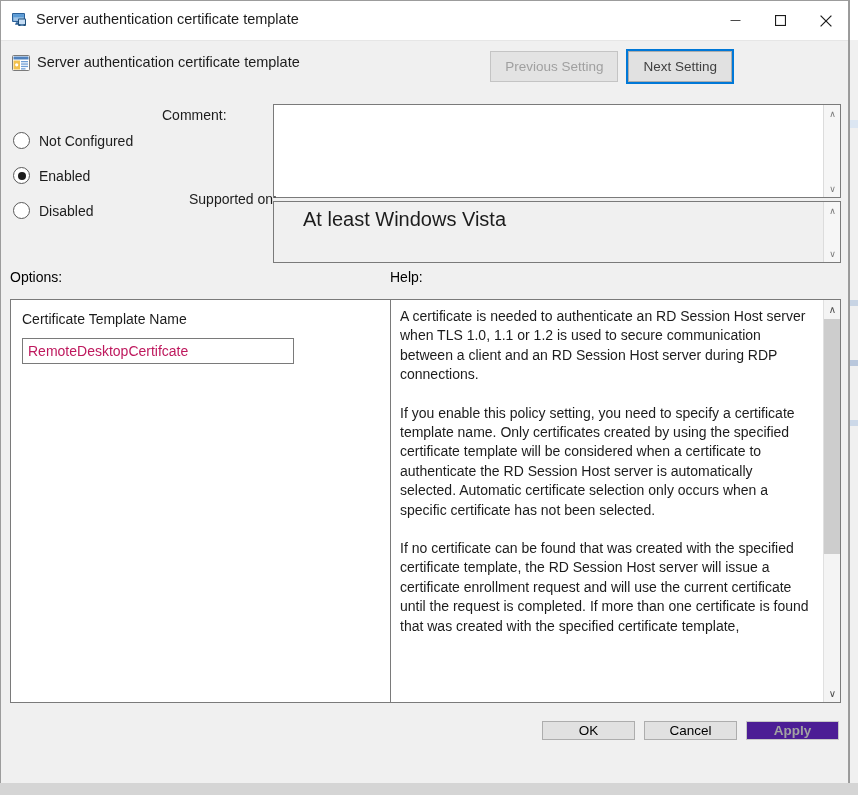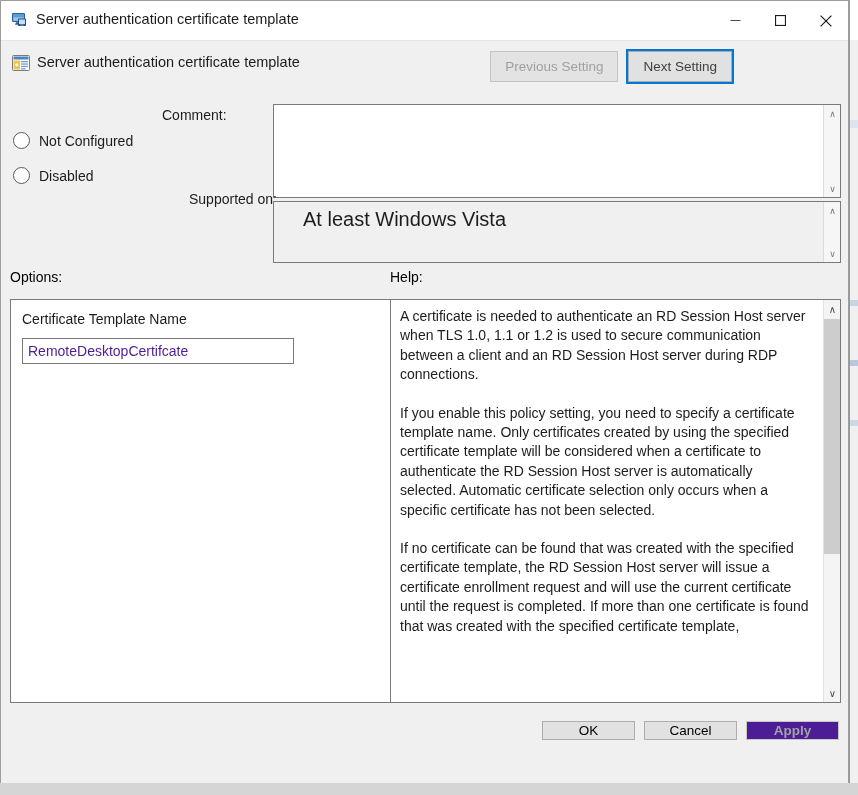--- a/index.html
+++ b/index.html
@@ -319,21 +319,21 @@
     position: absolute;
     left: 11px;
     top: 38px;
     width: 272px;
     height: 26px;
     box-sizing: border-box;
     border: 1px solid #7a7a7a;
     background: #ffffff;
     font-family: "Liberation Sans", sans-serif;
     font-size: 14px;
-    color: #4c1d95;
+    color: #be185d;
     padding: 0 5px;
     outline: none;
   }
 
   .help-body {
     position: absolute;
     left: 0;
     top: 0;
     right: 18px;
     bottom: 0;
@@ -478,20 +478,24 @@
       </div>
     </div>
 
     <div class="state-region">
 
       <div class="radios">
         <div class="radio-row">
           <span class="radio-mark"></span>
           <span class="radio-label">Not Configured</span>
         </div>
+        <div class="radio-row checked">
+          <span class="radio-mark"></span>
+          <span class="radio-label">Enabled</span>
+        </div>
         <div class="radio-row">
           <span class="radio-mark"></span>
           <span class="radio-label">Disabled</span>
         </div>
       </div>
 
       <span class="field-label lbl-comment">Comment:</span>
       <div class="scroll-box box-comment">
         <span class="box-text"></span>
         <div class="mini-sb">

